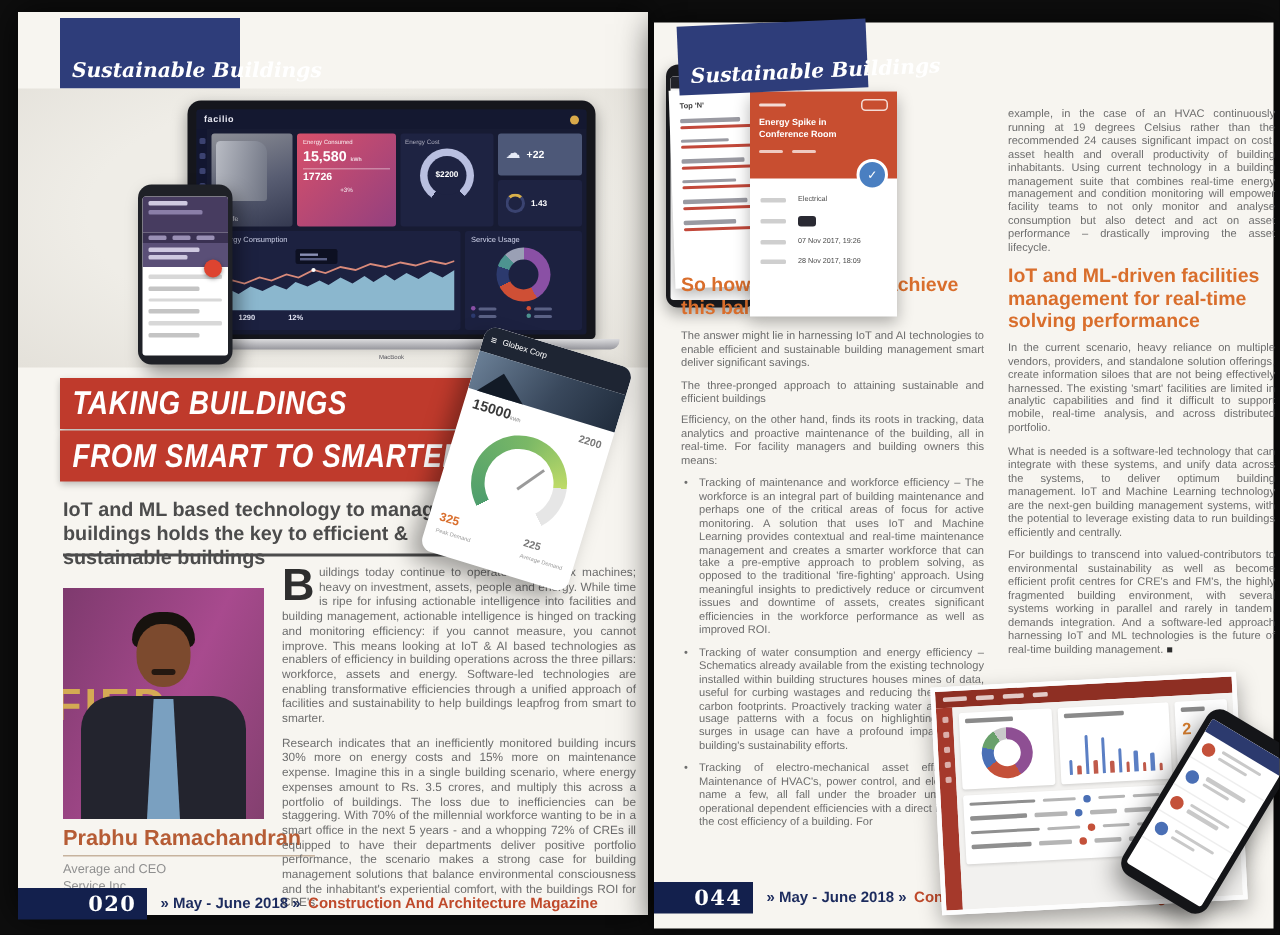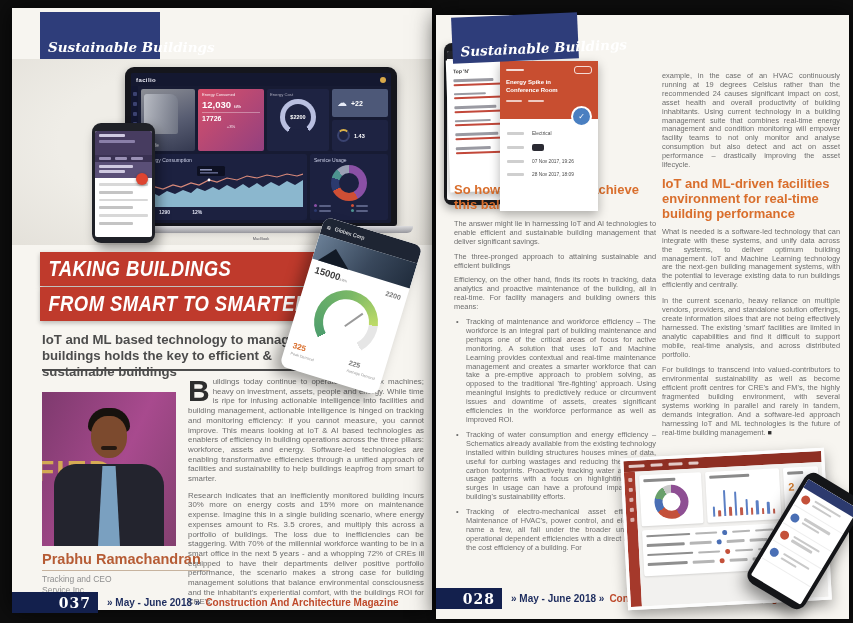--- a/index.html
+++ b/index.html
@@ -153,21 +153,21 @@
   .sa-row{display:flex;align-items:center;gap:8px;margin-bottom:8px;}
   .sa-row i{width:17px;height:2.5px;background:#cfcfcf;border-radius:1px;flex:none;}
   .sa-row span{font-size:4.8px;color:#4a4a4a;}
   .sa-row .blob{width:12px;height:7px;background:#2a2a33;border-radius:2px;flex:none;}
   .rp-leftcol{position:absolute;left:18px;top:168px;width:202px;}
   .rp-leftcol h3{margin:0 0 7px;font-size:13px;width:192px;}
   .rp-leftcol p{margin:0 0 6px;font-size:7.4px;line-height:8.9px;}
   .rp-leftcol ul{margin:0;padding:0;list-style:none;}
   .rp-leftcol li{position:relative;padding-left:12px;margin-bottom:6px;font-size:7.4px;line-height:8.9px;}
   .rp-leftcol li .blt{position:absolute;left:2px;top:0;color:#6d6d6d;}
-  .rp-rightcol{position:absolute;left:226px;top:57px;width:178px;}
+  .rp-rightcol{position:absolute;left:236px;top:57px;width:178px;}
   .rp-rightcol p{margin:0 0 7px;font-size:7.4px;line-height:8.9px;}
   .rp-rightcol h3{margin:3px 0 6px;font-size:13px;}
   .endmark{color:#2e2e2e;font-size:7px;}
   .dash2-wrap{position:absolute;left:188px;top:438px;width:226px;height:168px;z-index:6;}
   .dash2{position:absolute;left:0;top:0;width:204px;height:152px;background:#fff;border:3px solid #fdfdfd;box-shadow:0 6px 14px rgba(0,0,0,.35);transform:rotate(-3deg);box-sizing:border-box;overflow:hidden;}
   .d2-top{height:11px;background:#8e2f23;display:flex;align-items:center;gap:6px;padding:0 5px;}
   .d2-top i{width:16px;height:2.5px;background:rgba(255,255,255,.75);border-radius:1px;}
   .d2-side{position:absolute;left:0;top:11px;bottom:0;width:11px;background:#a5392b;display:flex;flex-direction:column;align-items:center;gap:6px;padding-top:6px;}
   .d2-side i{width:4px;height:4px;background:rgba(255,255,255,.6);border-radius:1px;}
   .d2-main{position:absolute;left:11px;top:11px;right:0;bottom:0;background:#f2f1ef;padding:4px;box-sizing:border-box;}
@@ -224,21 +224,21 @@
                   <i></i>
                 </div>
               <div class="dash-main">
                 <div class="cards-row">
                   <div class="c-card c-building">
                     <div class="blg"></div>
                     <div class="lbl">MetLife</div>
                   </div>
                   <div class="c-card c-pink">
                     <div class="t">Energy Consumed</div>
-                    <div class="v"><span>12,030</span> <span class="u">kWh</span></div>
+                    <div class="v"><span>15,580</span> <span class="u">kWh</span></div>
                     <hr>
                     <div class="v2">17726</div>
                     <div class="d">+3%</div>
                   </div>
                   <div class="c-card c-gauge">
                     <div class="t">Energy Cost</div>
                     <div class="ring">
                       <span class="rv">$2200</span>
                     </div>
                   </div>
@@ -355,31 +355,31 @@
 
     <div class="author-photo">
       <div class="ap-text">FIED</div>
       <div class="ap-body"></div>
       <div class="ap-shirt"></div>
       <div class="ap-hair"></div>
       <div class="ap-head"></div>
       <div class="ap-mus"></div>
     </div>
     <div class="author-name">Prabhu Ramachandran</div>
-    <div class="author-role">Tracking and CEO</div>
+    <div class="author-role">Average and CEO</div>
     <div class="author-company">Service Inc.</div>
 
     <div class="article">
       <p class="bodytext p1"><span class="dropcap">B</span><span>uildings today continue to operate as complex machines; heavy on investment, assets, people and energy. While time is ripe for infusing actionable intelligence into facilities and building management, actionable intelligence is hinged on tracking and monitoring efficiency: if you cannot measure, you cannot improve. This means looking at IoT &amp; AI based technologies as enablers of efficiency in building operations across the three pillars: workforce, assets and energy. Software-led technologies are enabling transformative efficiencies through a unified approach of facilities and sustainability to help buildings leapfrog from smart to smarter.</span></p>
       <p class="bodytext p2">Research indicates that an inefficiently monitored building incurs 30% more on energy costs and 15% more on maintenance expense. Imagine this in a single building scenario, where energy expenses amount to Rs. 3.5 crores, and multiply this across a portfolio of buildings. The loss due to inefficiencies can be staggering. With 70% of the millennial workforce wanting to be in a smart office in the next 5 years - and a whopping 72% of CREs ill equipped to have their departments deliver positive portfolio performance, the scenario makes a strong case for building management solutions that balance environmental consciousness and the inhabitant's experiential comfort, with the buildings ROI for CRE's.</p>
     </div>
 
     <div class="footer lp-footer">
       <div class="pagenum-box">
-          <span>037</span>
+          <span>020</span>
         </div>
       <span class="issue">» May - June 2018 »</span>
       <span class="mag">Construction And Architecture Magazine</span>
     </div>
   </div>
 
   <div class="page right-page">
 
     <div class="badge rp-badge">
       <span>Sustainable Buildings</span>
@@ -481,35 +481,35 @@
           <div class="sa-row">
               <i></i>
               <span>28 Nov 2017, 18:09</span>
             </div>
         </div>
       </div>
     </div>
 
     <div class="rp-leftcol">
       <h3 class="orange-h">So how can buildings achieve this balance?</h3>
-      <p class="bodytext">The answer might lie in harnessing IoT and AI technologies to enable efficient and sustainable building management that deliver significant savings.</p>
+      <p class="bodytext">The answer might lie in harnessing IoT and AI technologies to enable efficient and sustainable building management smart deliver significant savings.</p>
       <p class="bodytext">The three-pronged approach to attaining sustainable and efficient buildings</p>
       <p class="bodytext">Efficiency, on the other hand, finds its roots in tracking, data analytics and proactive maintenance of the building, all in real-time. For facility managers and building owners this means:</p>
       <ul>
         <li class="bodytext"><span class="blt">•</span><span>Tracking of maintenance and workforce efficiency – The workforce is an integral part of building maintenance and perhaps one of the critical areas of focus for active monitoring. A solution that uses IoT and Machine Learning provides contextual and real-time maintenance management and creates a smarter workforce that can take a pre-emptive approach to problem solving, as opposed to the traditional 'fire-fighting' approach. Using meaningful insights to predictively reduce or circumvent issues and downtime of assets, creates significant efficiencies in the workforce performance as well as improved ROI.</span></li>
         <li class="bodytext"><span class="blt">•</span><span>Tracking of water consumption and energy efficiency – Schematics already available from the existing technology installed within building structures houses mines of data, useful for curbing wastages and reducing the building's carbon footprints. Proactively tracking water and energy usage patterns with a focus on highlighting unusual surges in usage can have a profound impact on the building's sustainability efforts.</span></li>
         <li class="bodytext"><span class="blt">•</span><span>Tracking of electro-mechanical asset efficiency - Maintenance of HVAC's, power control, and elevators to name a few, all fall under the broader umbrella of operational dependent efficiencies with a direct impact on the cost efficiency of a building. For</span></li>
       </ul>
     </div>
 
     <div class="rp-rightcol">
       <p class="bodytext">example, in the case of an HVAC continuously running at 19 degrees Celsius rather than the recommended 24 causes significant impact on cost, asset health and overall productivity of building inhabitants. Using current technology in a building management suite that combines real-time energy management and condition monitoring will empower facility teams to not only monitor and analyse consumption but also detect and act on asset performance – drastically improving the asset lifecycle.</p>
-      <h3 class="orange-h">IoT and ML-driven facilities environment for real-time building performance</h3>
+      <h3 class="orange-h">IoT and ML-driven facilities management for real-time solving performance</h3>
+      <p class="bodytext">In the current scenario, heavy reliance on multiple vendors, providers, and standalone solution offerings, create information siloes that are not being effectively harnessed. The existing 'smart' facilities are limited in analytic capabilities and find it difficult to support mobile, real-time analysis, and across distributed portfolio.</p>
       <p class="bodytext">What is needed is a software-led technology that can integrate with these systems, and unify data across the systems, to deliver optimum building management. IoT and Machine Learning technology are the next-gen building management systems, with the potential to leverage existing data to run buildings efficiently and centrally.</p>
-      <p class="bodytext">In the current scenario, heavy reliance on multiple vendors, providers, and standalone solution offerings, create information siloes that are not being effectively harnessed. The existing 'smart' facilities are limited in analytic capabilities and find it difficult to support mobile, real-time analysis, and across distributed portfolio.</p>
       <p class="bodytext"><span>For buildings to transcend into valued-contributors to environmental sustainability as well as become efficient profit centres for CRE's and FM's, the highly fragmented building environment, with several systems working in parallel and rarely in tandem, demands integration. And a software-led approach harnessing IoT and ML technologies is the future of real-time building management.</span> <span class="endmark">■</span></p>
     </div>
 
     <div class="dash2-wrap">
       <div class="dash2">
         <div class="d2-top">
             <i></i>
             <i style="width:12px"></i>
             <i style="width:14px"></i>
             <i style="width:10px"></i>
@@ -614,19 +614,19 @@
                 <i></i>
                 <i style="width:18px"></i>
               </span>
             </div>
         </div>
       </div>
     </div>
 
     <div class="footer rp-footer">
       <div class="pagenum-box">
-          <span>028</span>
+          <span>044</span>
         </div>
       <span class="issue">» May - June 2018 »</span>
       <span class="mag">Construction And Architecture Magazine</span>
     </div>
   </div>
 </div>
 
 </body></html>

